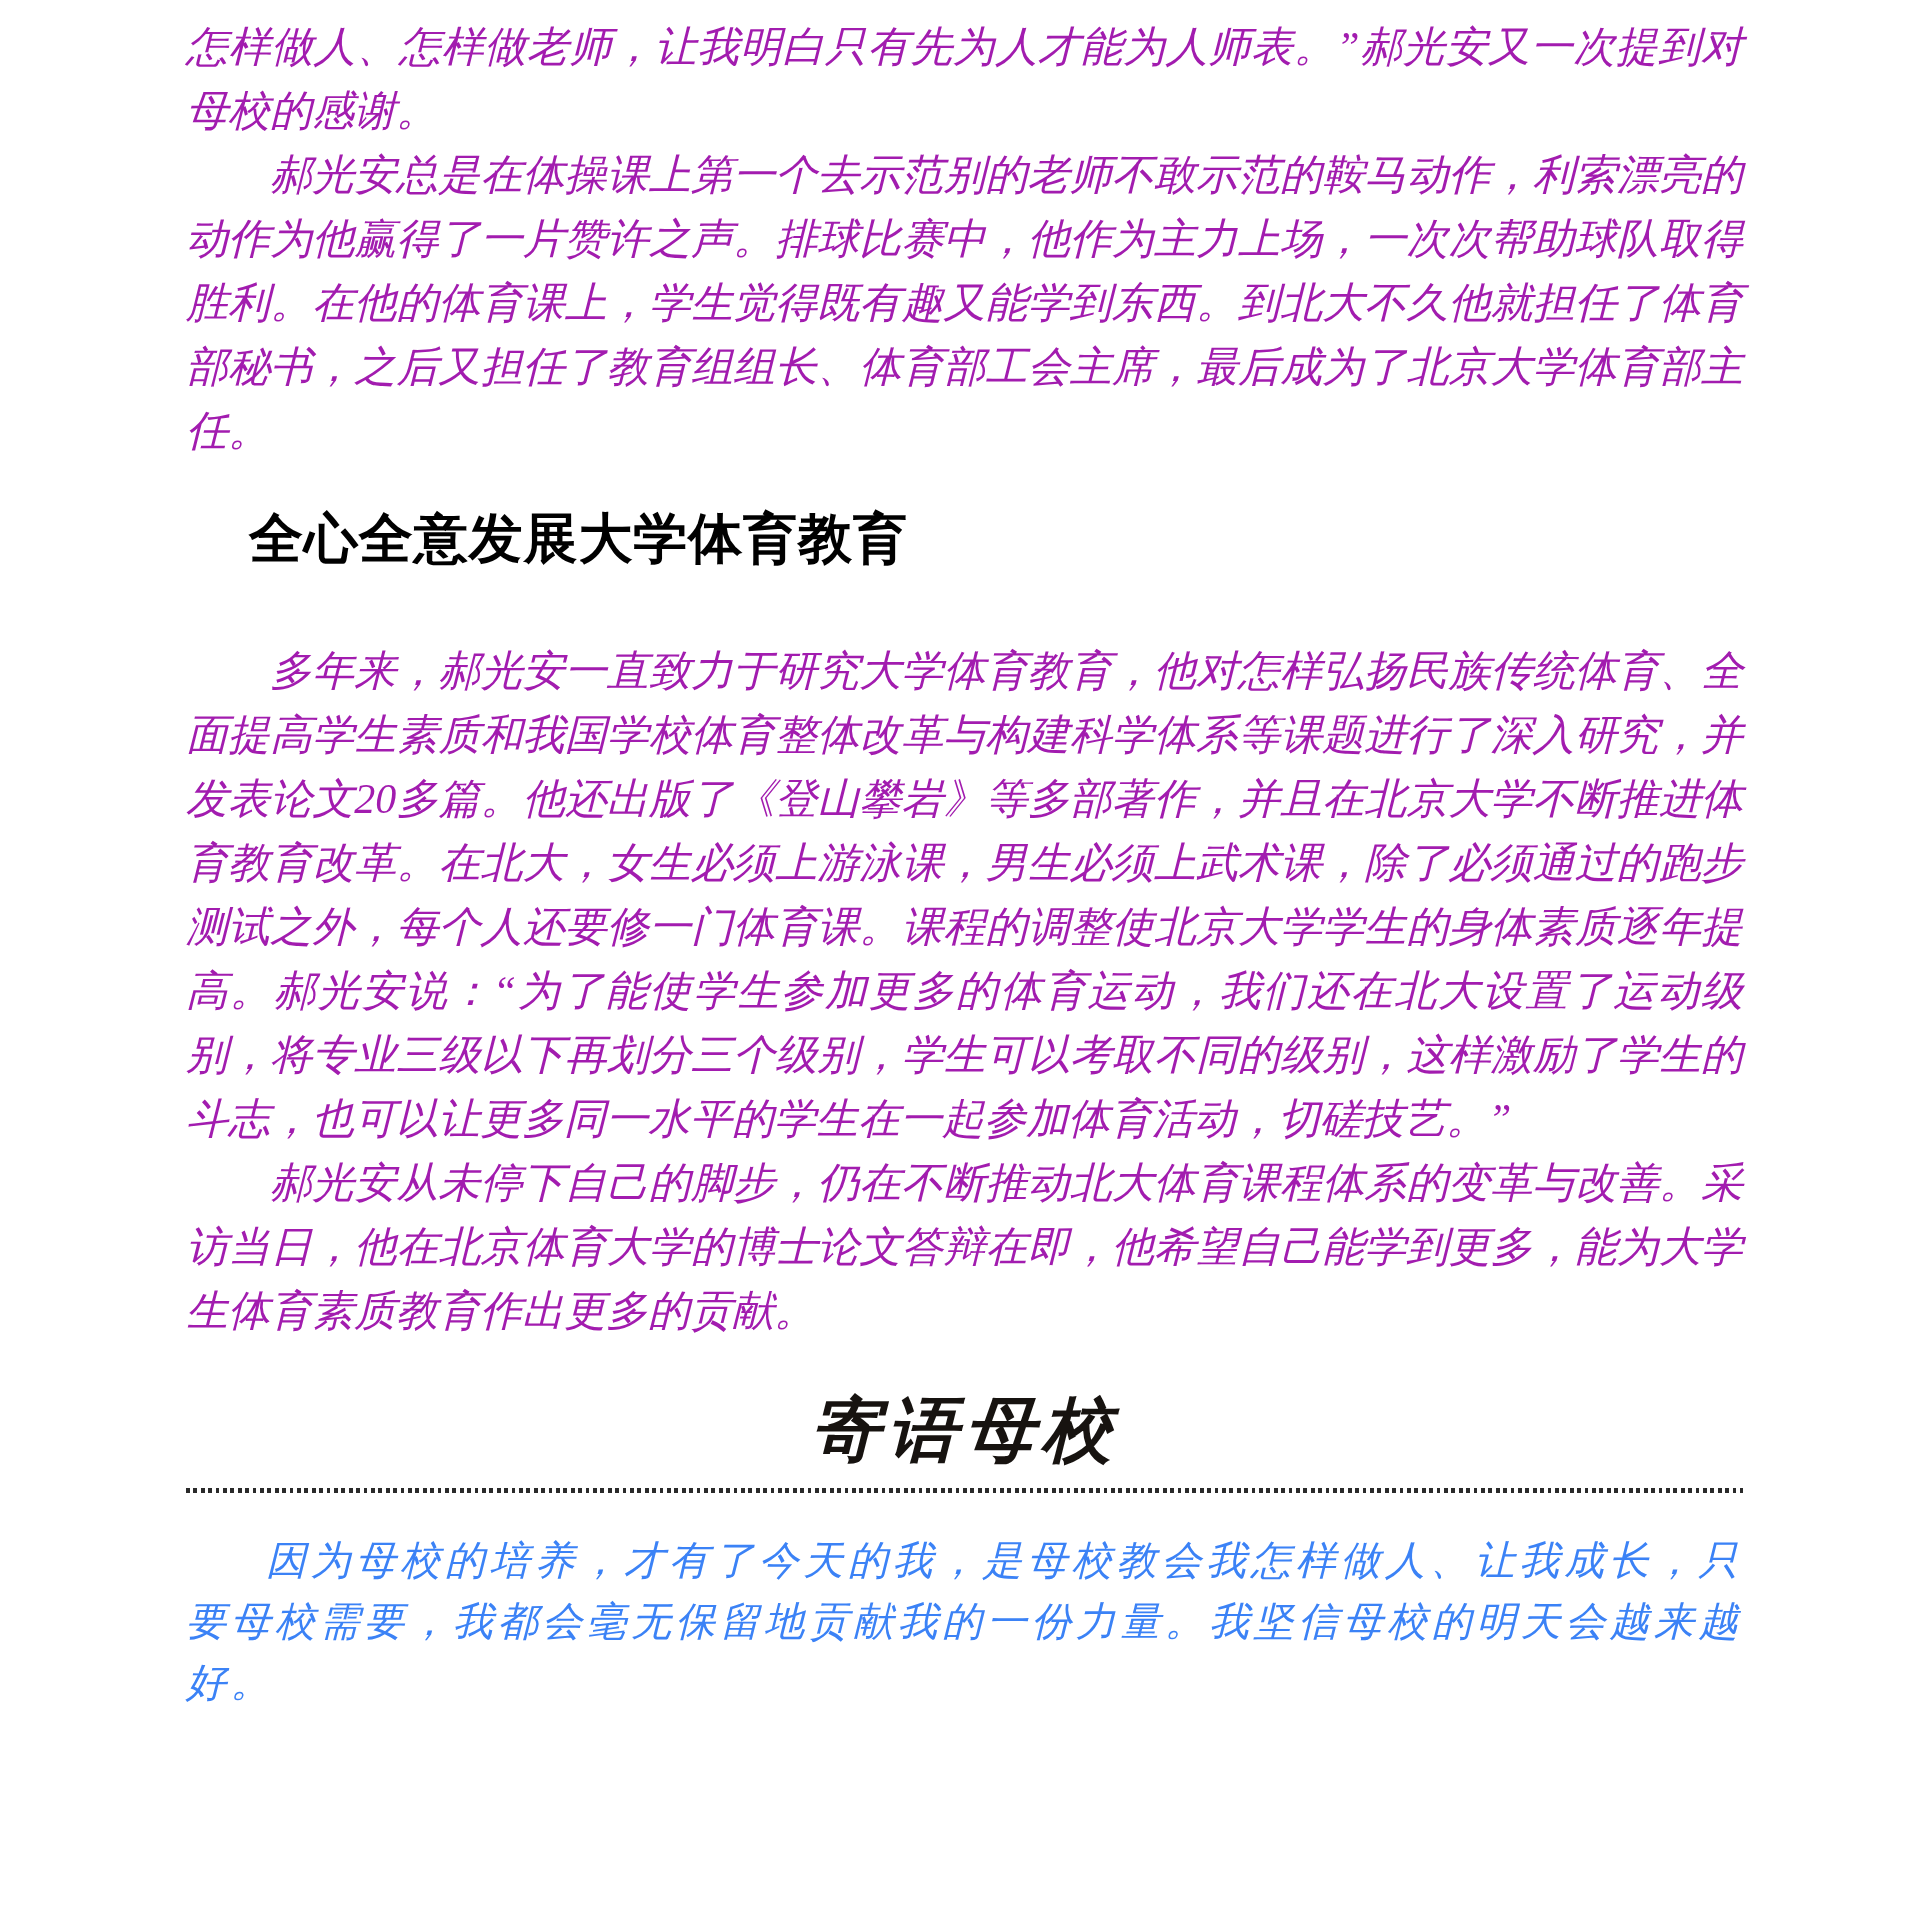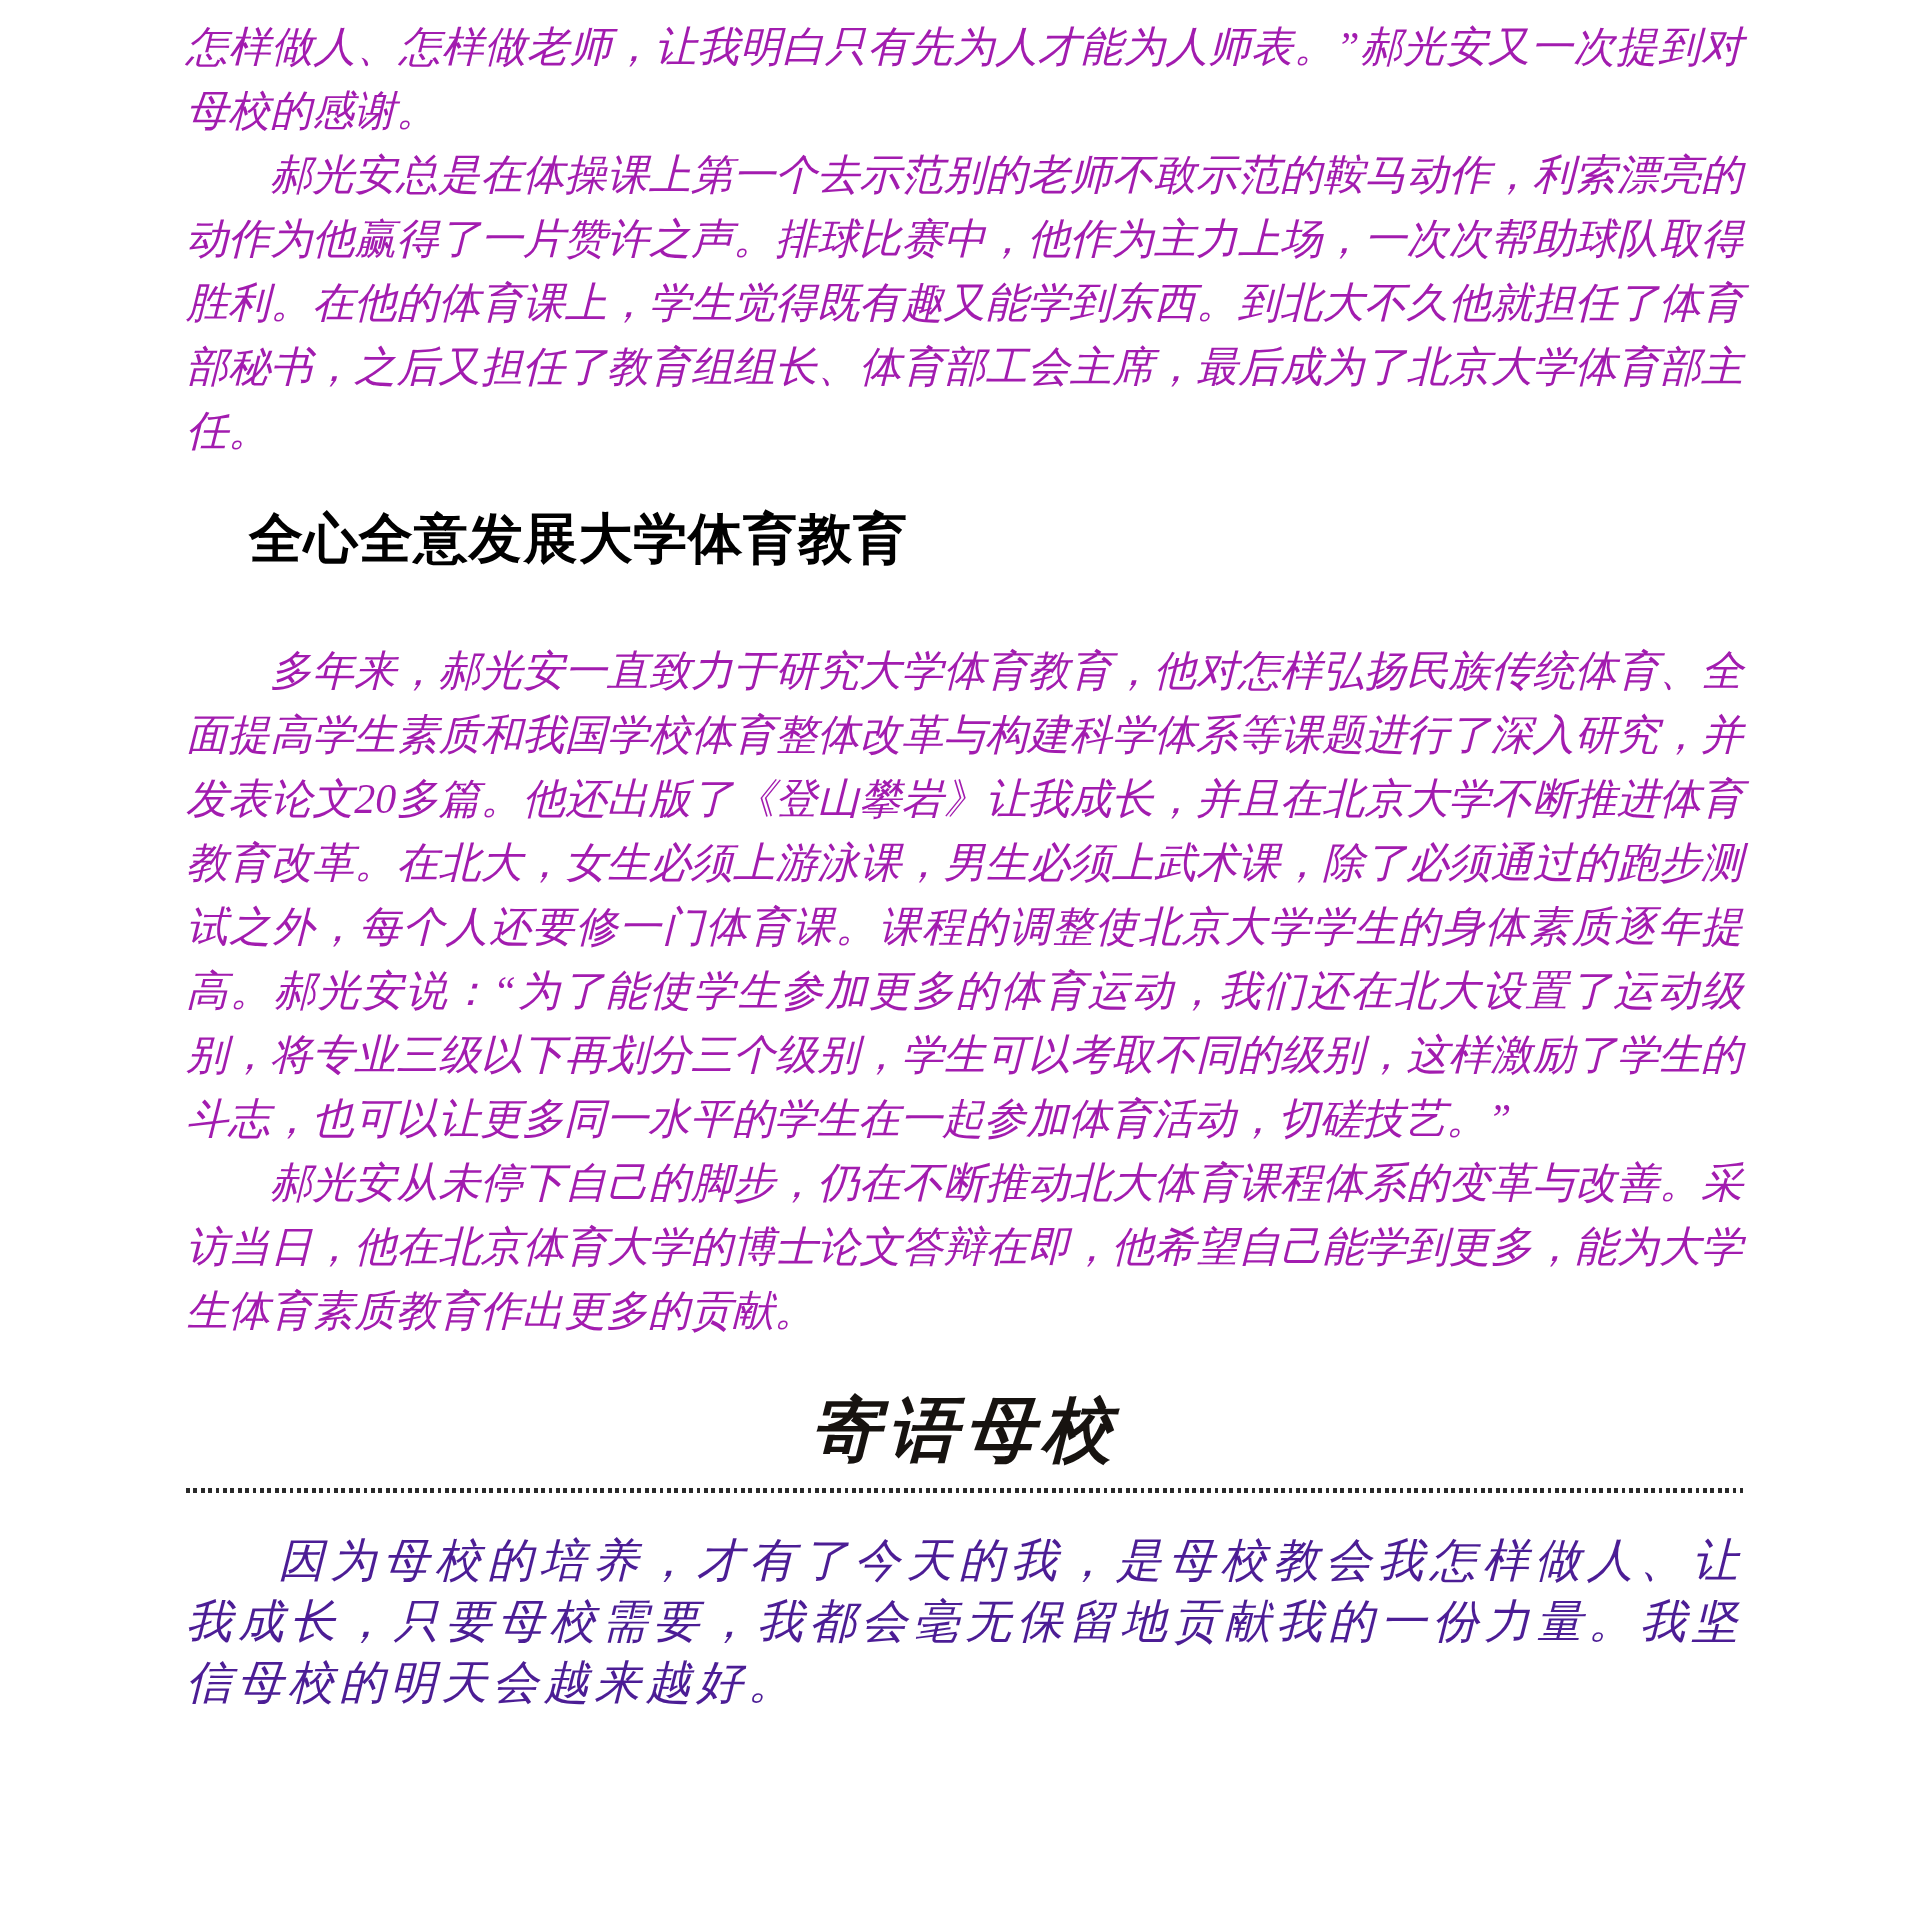--- a/index.html
+++ b/index.html
@@ -63,41 +63,41 @@
       #2a2a2a 0px, #2a2a2a 3.7px,
       transparent 3.7px, transparent 7.4px
     );
   }
 
   
   .kai-para {
     margin-top: 37px;
     font-family: "Liberation Serif", "DejaVu Serif", serif;
     font-style: italic;
-    font-size: 46px;
+    font-size: 40px;
     line-height: 61px;
     letter-spacing: 0.11em;
     text-align: justify;
     text-indent: 2em;
-    color: #4c1d95;
+    color: #3b82f6;
   }
 </style>
 </head>
 <body>
 
 <div class="page">
 
   <p class="body-para no-indent">怎样做人、怎样做老师，让我明白只有先为人才能为人师表。”郝光安又一次提到对母校的感谢。</p>
 
   <p class="body-para">郝光安总是在体操课上第一个去示范别的老师不敢示范的鞍马动作，利索漂亮的动作为他赢得了一片赞许之声。排球比赛中，他作为主力上场，一次次帮助球队取得胜利。在他的体育课上，学生觉得既有趣又能学到东西。到北大不久他就担任了体育部秘书，之后又担任了教育组组长、体育部工会主席，最后成为了北京大学体育部主任。</p>
 
 
   <h2 class="section-heading">全心全意发展大学体育教育</h2>
 
-  <p class="body-para">多年来，郝光安一直致力于研究大学体育教育，他对怎样弘扬民族传统体育、全面提高学生素质和我国学校体育整体改革与构建科学体系等课题进行了深入研究，并发表论文20多篇。他还出版了《登山攀岩》让我成长，并且在北京大学不断推进体育教育改革。在北大，女生必须上游泳课，男生必须上武术课，除了必须通过的跑步测试之外，每个人还要修一门体育课。课程的调整使北京大学学生的身体素质逐年提高。郝光安说：“为了能使学生参加更多的体育运动，我们还在北大设置了运动级别，将专业三级以下再划分三个级别，学生可以考取不同的级别，这样激励了学生的斗志，也可以让更多同一水平的学生在一起参加体育活动，切磋技艺。”</p>
+  <p class="body-para">多年来，郝光安一直致力于研究大学体育教育，他对怎样弘扬民族传统体育、全面提高学生素质和我国学校体育整体改革与构建科学体系等课题进行了深入研究，并发表论文20多篇。他还出版了《登山攀岩》等多部著作，并且在北京大学不断推进体育教育改革。在北大，女生必须上游泳课，男生必须上武术课，除了必须通过的跑步测试之外，每个人还要修一门体育课。课程的调整使北京大学学生的身体素质逐年提高。郝光安说：“为了能使学生参加更多的体育运动，我们还在北大设置了运动级别，将专业三级以下再划分三个级别，学生可以考取不同的级别，这样激励了学生的斗志，也可以让更多同一水平的学生在一起参加体育活动，切磋技艺。”</p>
 
   <p class="body-para">郝光安从未停下自己的脚步，仍在不断推动北大体育课程体系的变革与改善。采访当日，他在北京体育大学的博士论文答辩在即，他希望自己能学到更多，能为大学生体育素质教育作出更多的贡献。</p>
 
   <h2 class="callig-heading">寄语母校</h2>
 
   <div class="dotted-divider"></div>
 
   <p class="kai-para">因为母校的培养，才有了今天的我，是母校教会我怎样做人、让我成长，只要母校需要，我都会毫无保留地贡献我的一份力量。我坚信母校的明天会越来越好。</p>
 
 </div>

